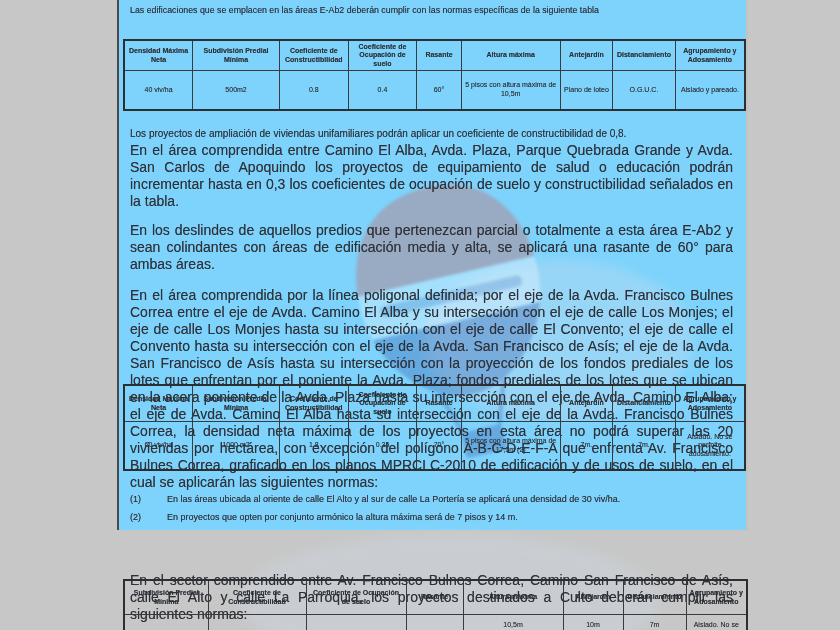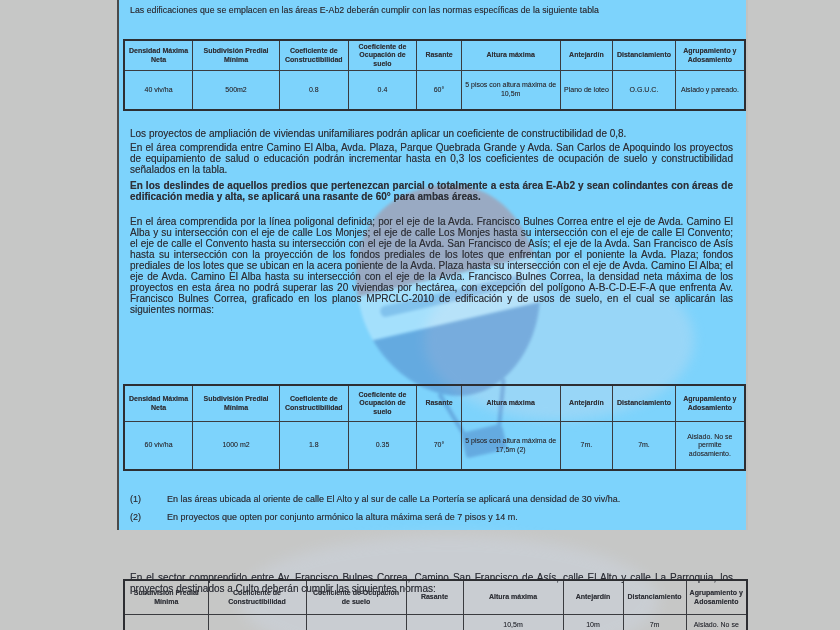--- a/index.html
+++ b/index.html
@@ -9,24 +9,24 @@
     font-family:"Liberation Sans", sans-serif;
   }
   #doc{
     position:absolute;left:117px;top:0;width:629px;height:530px;
     background:#7dd3fc;
     border-left:2px solid #4a4a4a;
     box-shadow:inset -2px 0 0 #c2c2c0;
   }
   .scan{color:#2f3138;text-shadow:0 0 .5px rgba(40,42,52,.55);}
   .intro{position:absolute;left:11px;top:5px;right:16px;font-size:8.8px;line-height:11px;}
-  .para{font-size:10px;line-height:11px;text-align:justify;}
+  .para{font-size:14px;line-height:17px;text-align:justify;}
   .line{font-size:10px;line-height:15.6px;}
   #textstack{position:absolute;left:11px;top:126px;right:15px;}
-  #p3{margin-top:5px;font-weight:bold;}
+  #p3{margin-top:12px;}
   #p4{margin-top:14px;}
   table{border-collapse:collapse;table-layout:fixed;position:absolute;left:4px;width:623px;background:transparent;}
   th,td{
     border:1px solid #3a3b3f;font-size:7px;line-height:8.6px;
     text-align:center;vertical-align:middle;padding:1px 2px;
     color:#303238;text-shadow:0 0 .4px rgba(40,42,52,.5);
     overflow:hidden;word-wrap:break-word;
   }
   table{border:2px solid #2d2e32;}
   #t1{top:39px;} #t1 th{height:27px;} #t1 td{height:36px;}

